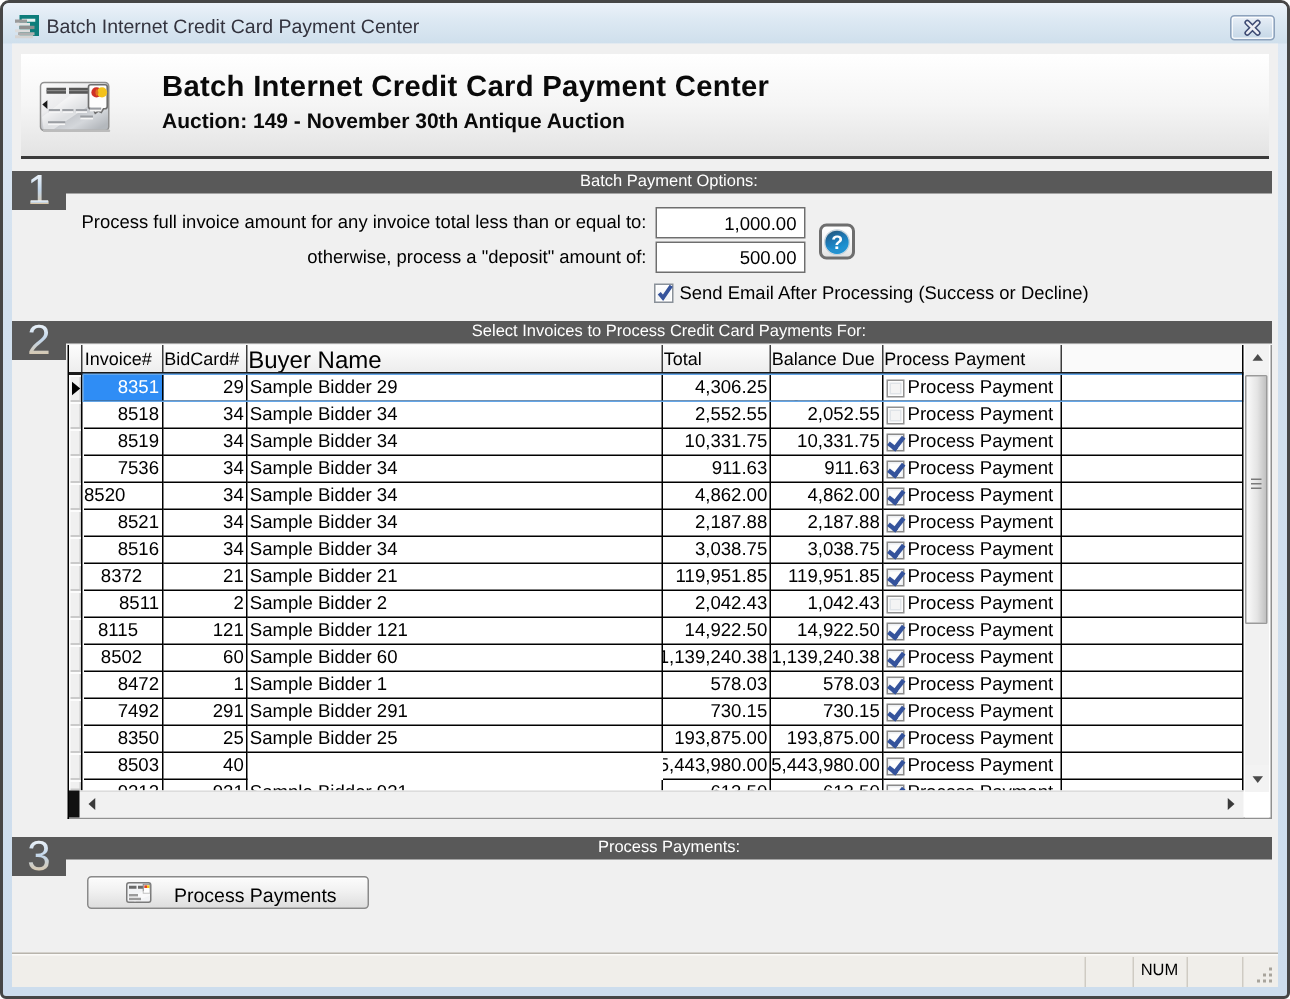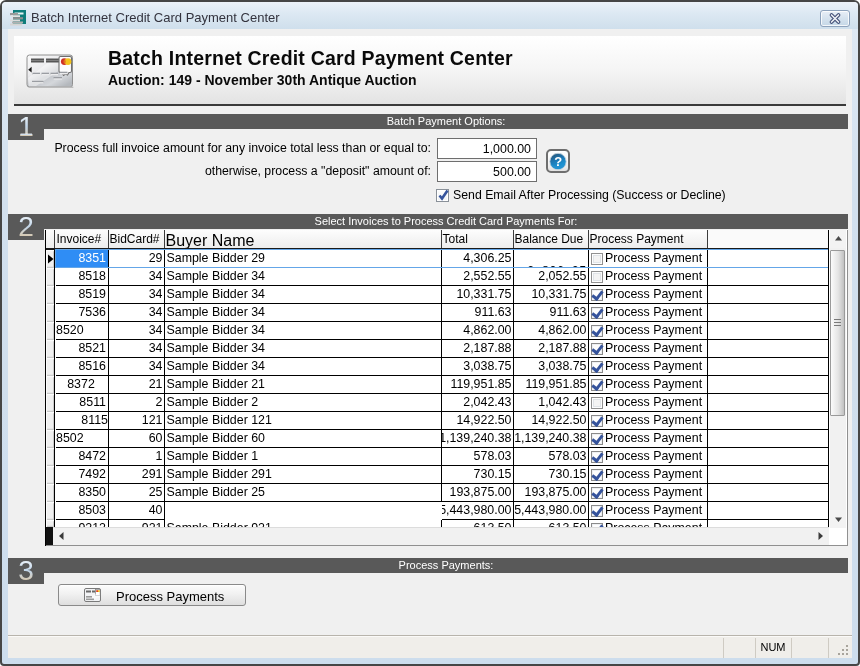--- a/index.html
+++ b/index.html
@@ -310,33 +310,33 @@
 <div class="gcell" style="left:120px;top:163.5px;width:277px;height:18px;border-bottom:1px solid #000;border-right:1px solid #000;padding:1px 0 0 1.5px;">Sample Bidder 2</div>
 <div class="gcell" style="left:397px;top:163.5px;width:72px;height:18px;border-bottom:1px solid #000;border-right:1px solid #000;">
       <span style="position:absolute;right:1.5px;top:1px;">2,042.43</span>
     </div>
 <div class="gcell" style="left:469px;top:163.5px;width:75px;height:18px;border-bottom:1px solid #000;border-right:1px solid #000;">
       <span style="position:absolute;right:1.5px;top:1px;">1,042.43</span>
     </div>
 <div class="gcell" style="left:544px;top:163.5px;width:119px;height:18px;border-bottom:1px solid #000;border-right:1px solid #000;padding:1px 0 0 16px;"><span class="cbu"></span>Process Payment</div>
 <div class="gcell" style="left:663px;top:163.5px;width:120px;height:18px;border-bottom:1px solid #000;"></div>
 <div class="gcell" style="left:1px;top:181.5px;width:9.3px;height:18px;background:#f0f0f0;border-right:1.3px solid #000;box-shadow:inset 1px 1.3px 0 #fcfcfc, inset -1px -1.3px 0 #cacaca;"></div>
-<div class="gcell" style="left:11px;top:181.5px;width:53px;height:18px;border-bottom:1px solid #000;border-right:1px solid #000;text-align:right;padding:1px 0 0 0;">8115</div>
+<div class="gcell" style="left:11px;top:181.5px;width:53px;height:18px;border-bottom:1px solid #000;border-right:1px solid #000;text-align:right;padding:1px 16px 0 0;">8115</div>
 <div class="gcell" style="left:64px;top:181.5px;width:56px;height:18px;border-bottom:1px solid #000;border-right:1px solid #000;text-align:right;padding:1px 1.5px 0 0;">121</div>
 <div class="gcell" style="left:120px;top:181.5px;width:277px;height:18px;border-bottom:1px solid #000;border-right:1px solid #000;padding:1px 0 0 1.5px;">Sample Bidder 121</div>
 <div class="gcell" style="left:397px;top:181.5px;width:72px;height:18px;border-bottom:1px solid #000;border-right:1px solid #000;">
       <span style="position:absolute;right:1.5px;top:1px;">14,922.50</span>
     </div>
 <div class="gcell" style="left:469px;top:181.5px;width:75px;height:18px;border-bottom:1px solid #000;border-right:1px solid #000;">
       <span style="position:absolute;right:1.5px;top:1px;">14,922.50</span>
     </div>
 <div class="gcell" style="left:544px;top:181.5px;width:119px;height:18px;border-bottom:1px solid #000;border-right:1px solid #000;padding:1px 0 0 16px;"><span class="cbc"></span>Process Payment</div>
 <div class="gcell" style="left:663px;top:181.5px;width:120px;height:18px;border-bottom:1px solid #000;"></div>
 <div class="gcell" style="left:1px;top:199.5px;width:9.3px;height:18px;background:#f0f0f0;border-right:1.3px solid #000;box-shadow:inset 1px 1.3px 0 #fcfcfc, inset -1px -1.3px 0 #cacaca;"></div>
-<div class="gcell" style="left:11px;top:199.5px;width:53px;height:18px;border-bottom:1px solid #000;border-right:1px solid #000;text-align:left;padding:1px 2px 0 0;">8502</div>
+<div class="gcell" style="left:11px;top:199.5px;width:53px;height:18px;border-bottom:1px solid #000;border-right:1px solid #000;text-align:center;padding:1px 2px 0 0;">8502</div>
 <div class="gcell" style="left:64px;top:199.5px;width:56px;height:18px;border-bottom:1px solid #000;border-right:1px solid #000;text-align:right;padding:1px 1.5px 0 0;">60</div>
 <div class="gcell" style="left:120px;top:199.5px;width:277px;height:18px;border-bottom:1px solid #000;border-right:1px solid #000;padding:1px 0 0 1.5px;">Sample Bidder 60</div>
 <div class="gcell" style="left:397px;top:199.5px;width:72px;height:18px;border-bottom:1px solid #000;border-right:1px solid #000;">
       <span style="position:absolute;right:1.5px;top:1px;">1,139,240.38</span>
     </div>
 <div class="gcell" style="left:469px;top:199.5px;width:75px;height:18px;border-bottom:1px solid #000;border-right:1px solid #000;">
       <span style="position:absolute;right:1.5px;top:1px;">1,139,240.38</span>
     </div>
 <div class="gcell" style="left:544px;top:199.5px;width:119px;height:18px;border-bottom:1px solid #000;border-right:1px solid #000;padding:1px 0 0 16px;"><span class="cbc"></span>Process Payment</div>
 <div class="gcell" style="left:663px;top:199.5px;width:120px;height:18px;border-bottom:1px solid #000;"></div>

